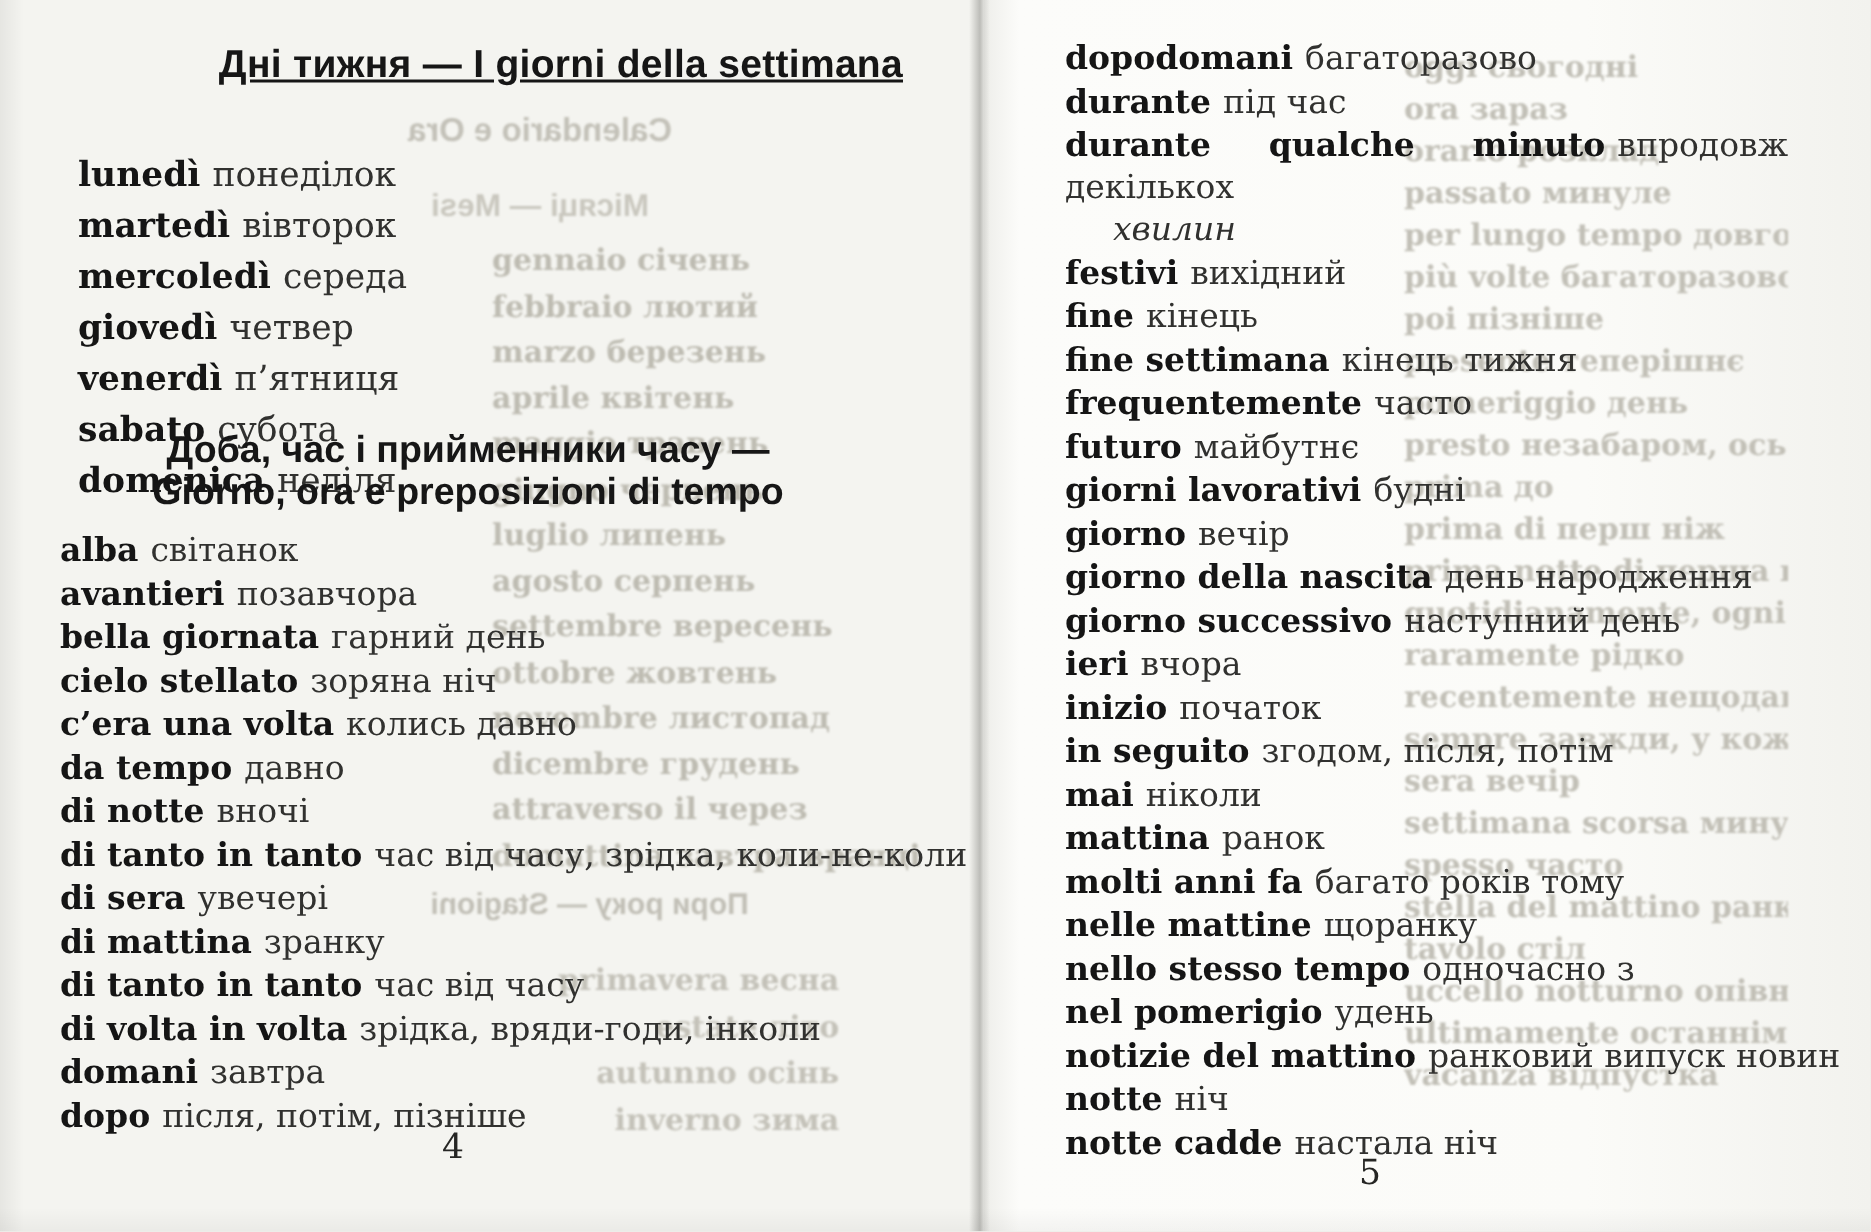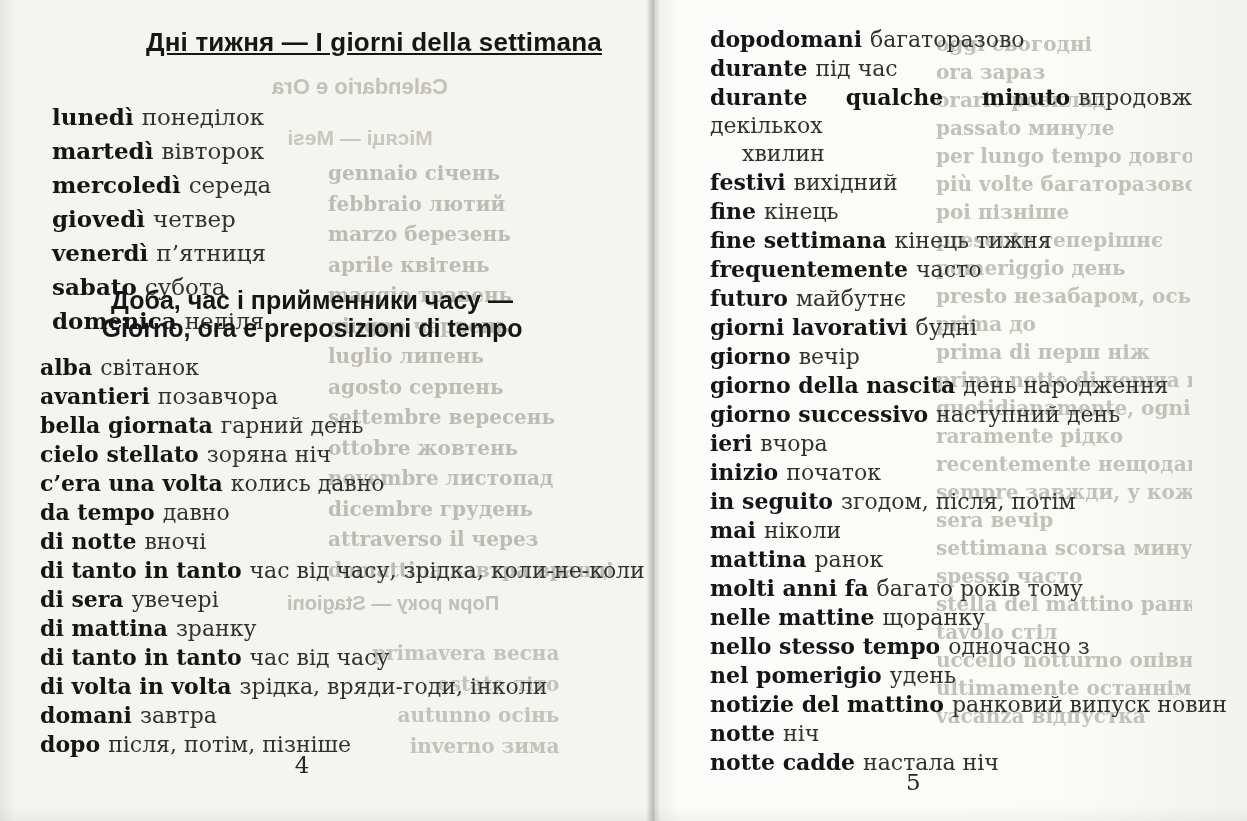--- a/index.html
+++ b/index.html
@@ -48,21 +48,21 @@
   .list{position:absolute;}
   .list-days{left:52px;top:72px;font-size:23px;margin-top:28px;}
   .list-days .entry{line-height:34px;}
   .list-tempo{left:40px;top:353px;font-size:22px;}
   .list-tempo .entry{line-height:29px;}
   .list-right{left:710px;top:25px;width:482px;font-size:22px;}
   .list-right .entry{line-height:28px;}
   .entry{white-space:nowrap;color:#30302e;}
   .entry .it{font-weight:bold;color:#151515;padding-right:8px;}
   .entry .uk{color:#31312f;}
-  .entry .wrap{padding-left:32px;white-space:nowrap;text-align:left;text-align-last:auto;}
+  .entry .wrap{padding-left:32px;white-space:nowrap;text-align:left;text-align-last:auto;font-style:italic;}
   .entry.justify{white-space:normal;text-align:justify;text-align-last:justify;}
   
   .page-num{position:absolute;font-size:23px;color:#262624;}
   .pn-left{left:22px;top:752px;width:560px;text-align:center;}
   .pn-right{left:906px;top:769px;}
   
   .bleed{
     position:absolute;color:#bcbab0;filter:blur(0.7px);
     font-weight:bold;pointer-events:none;
   }

